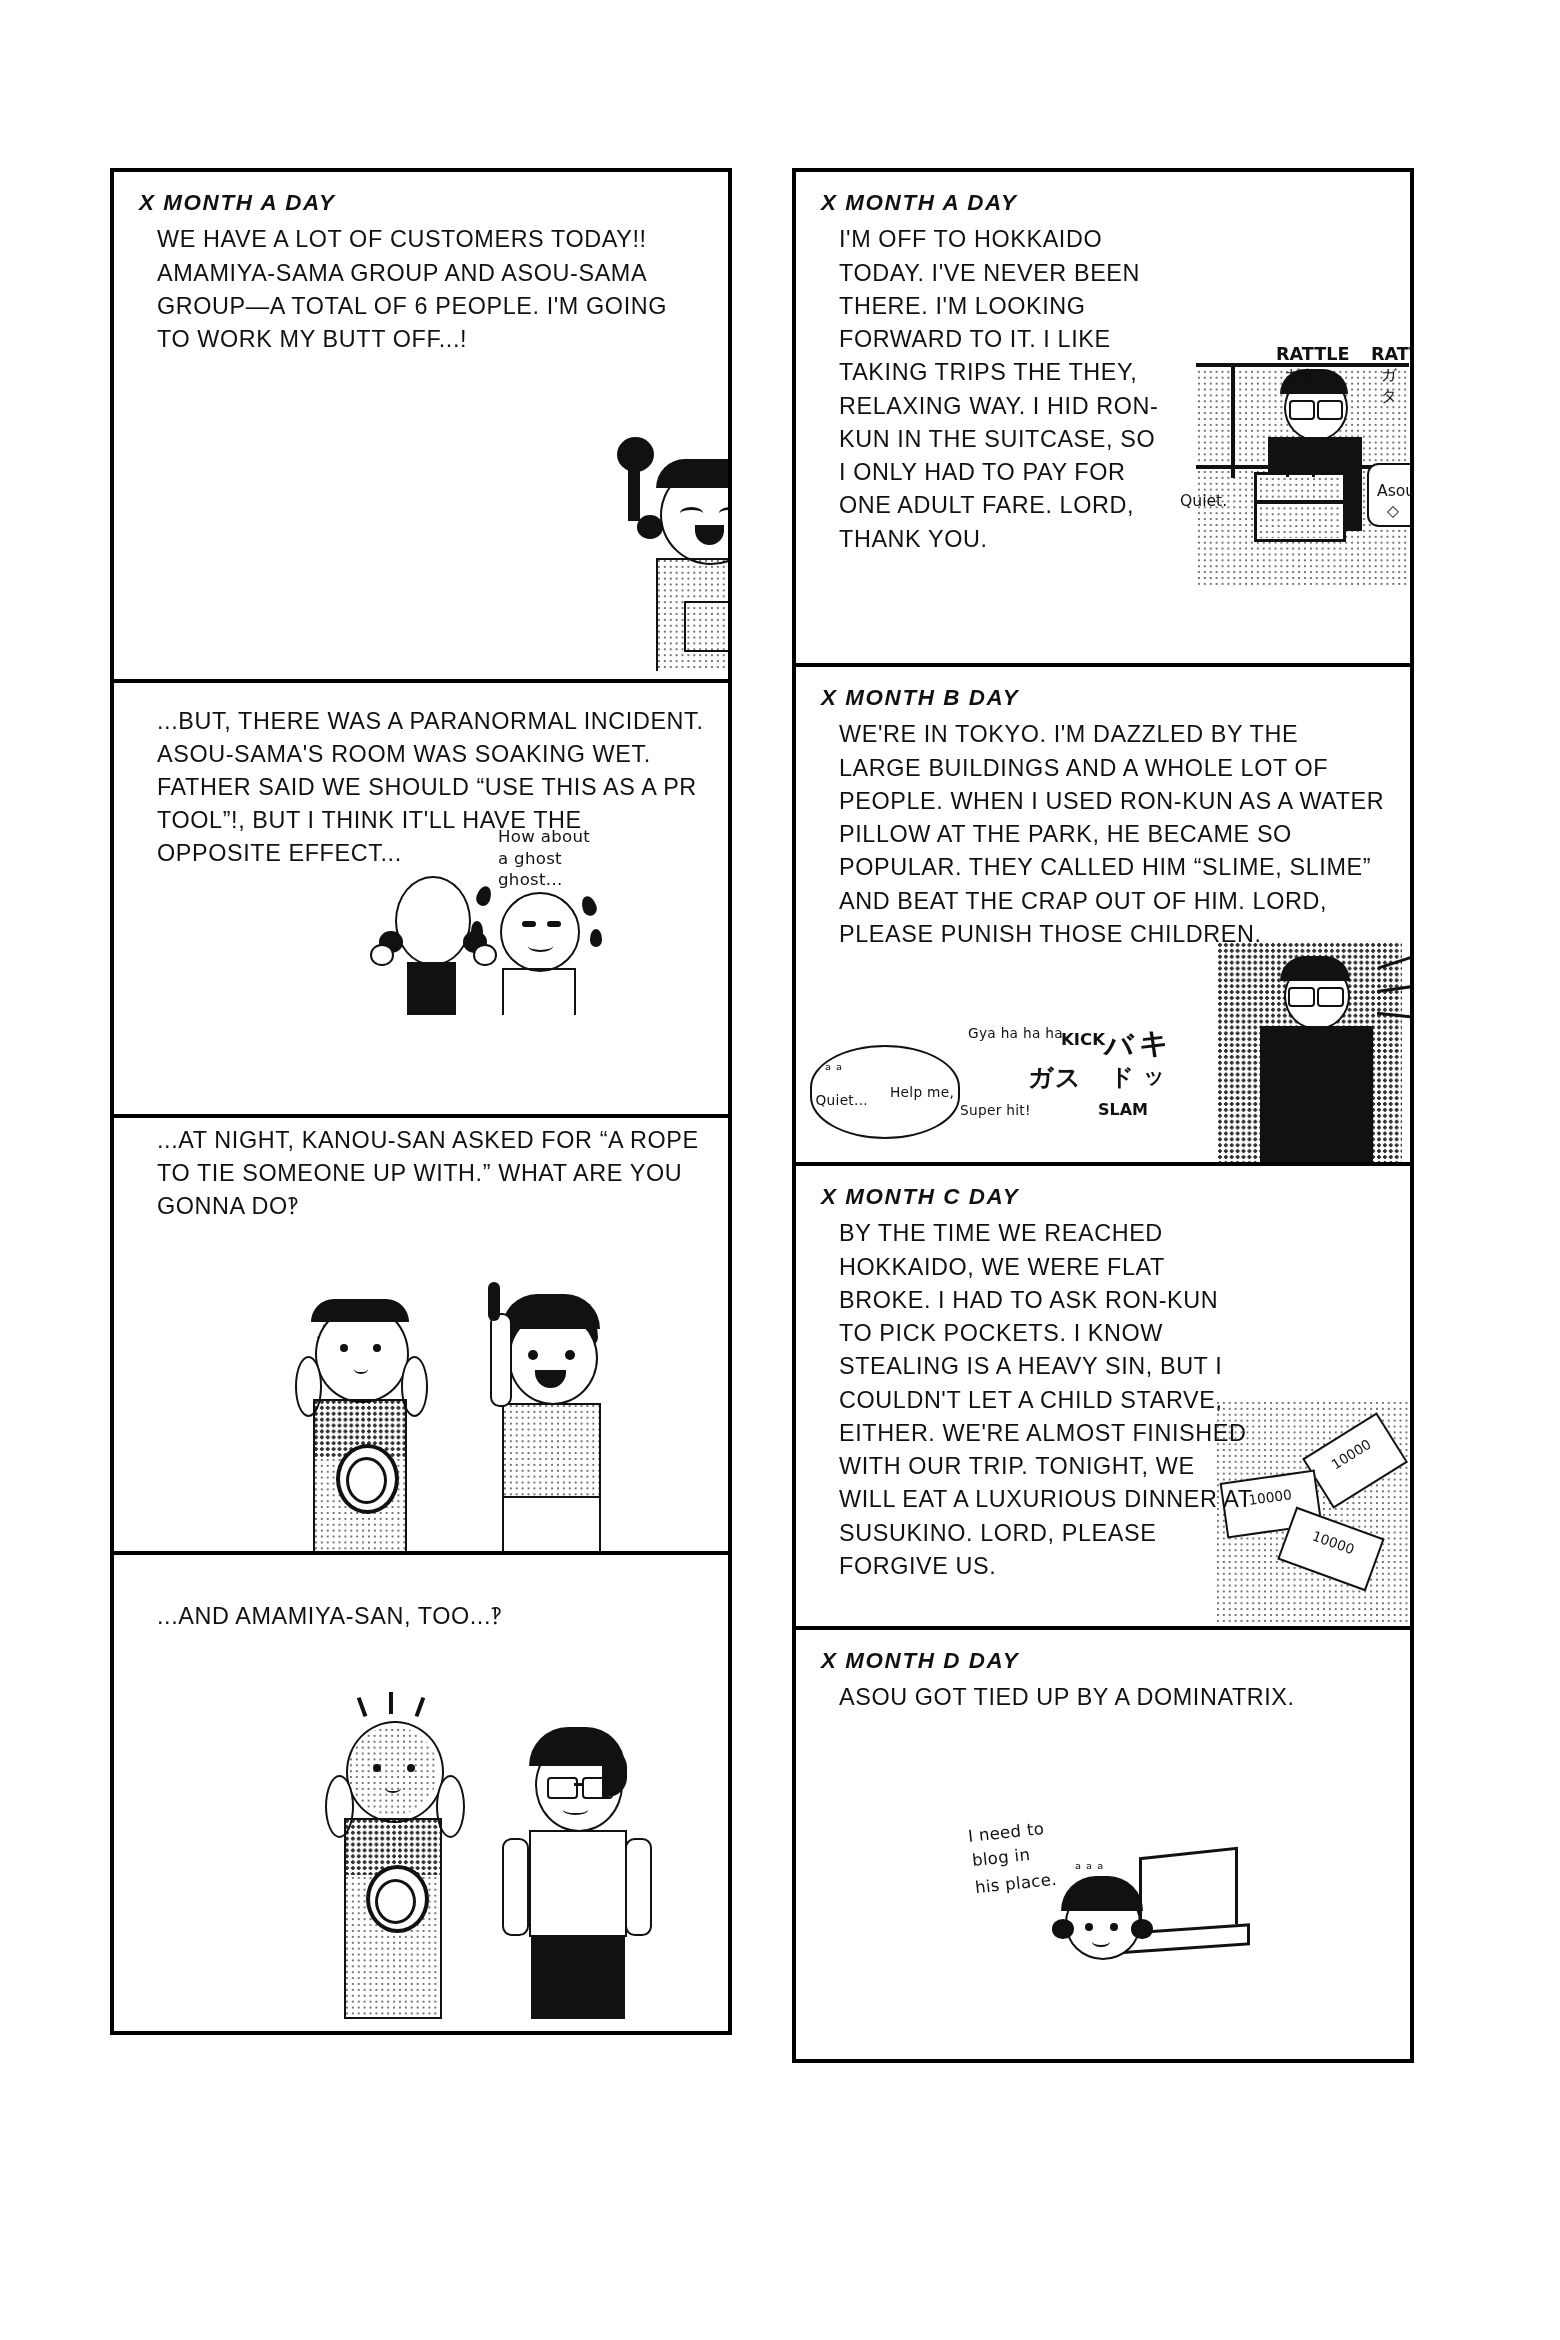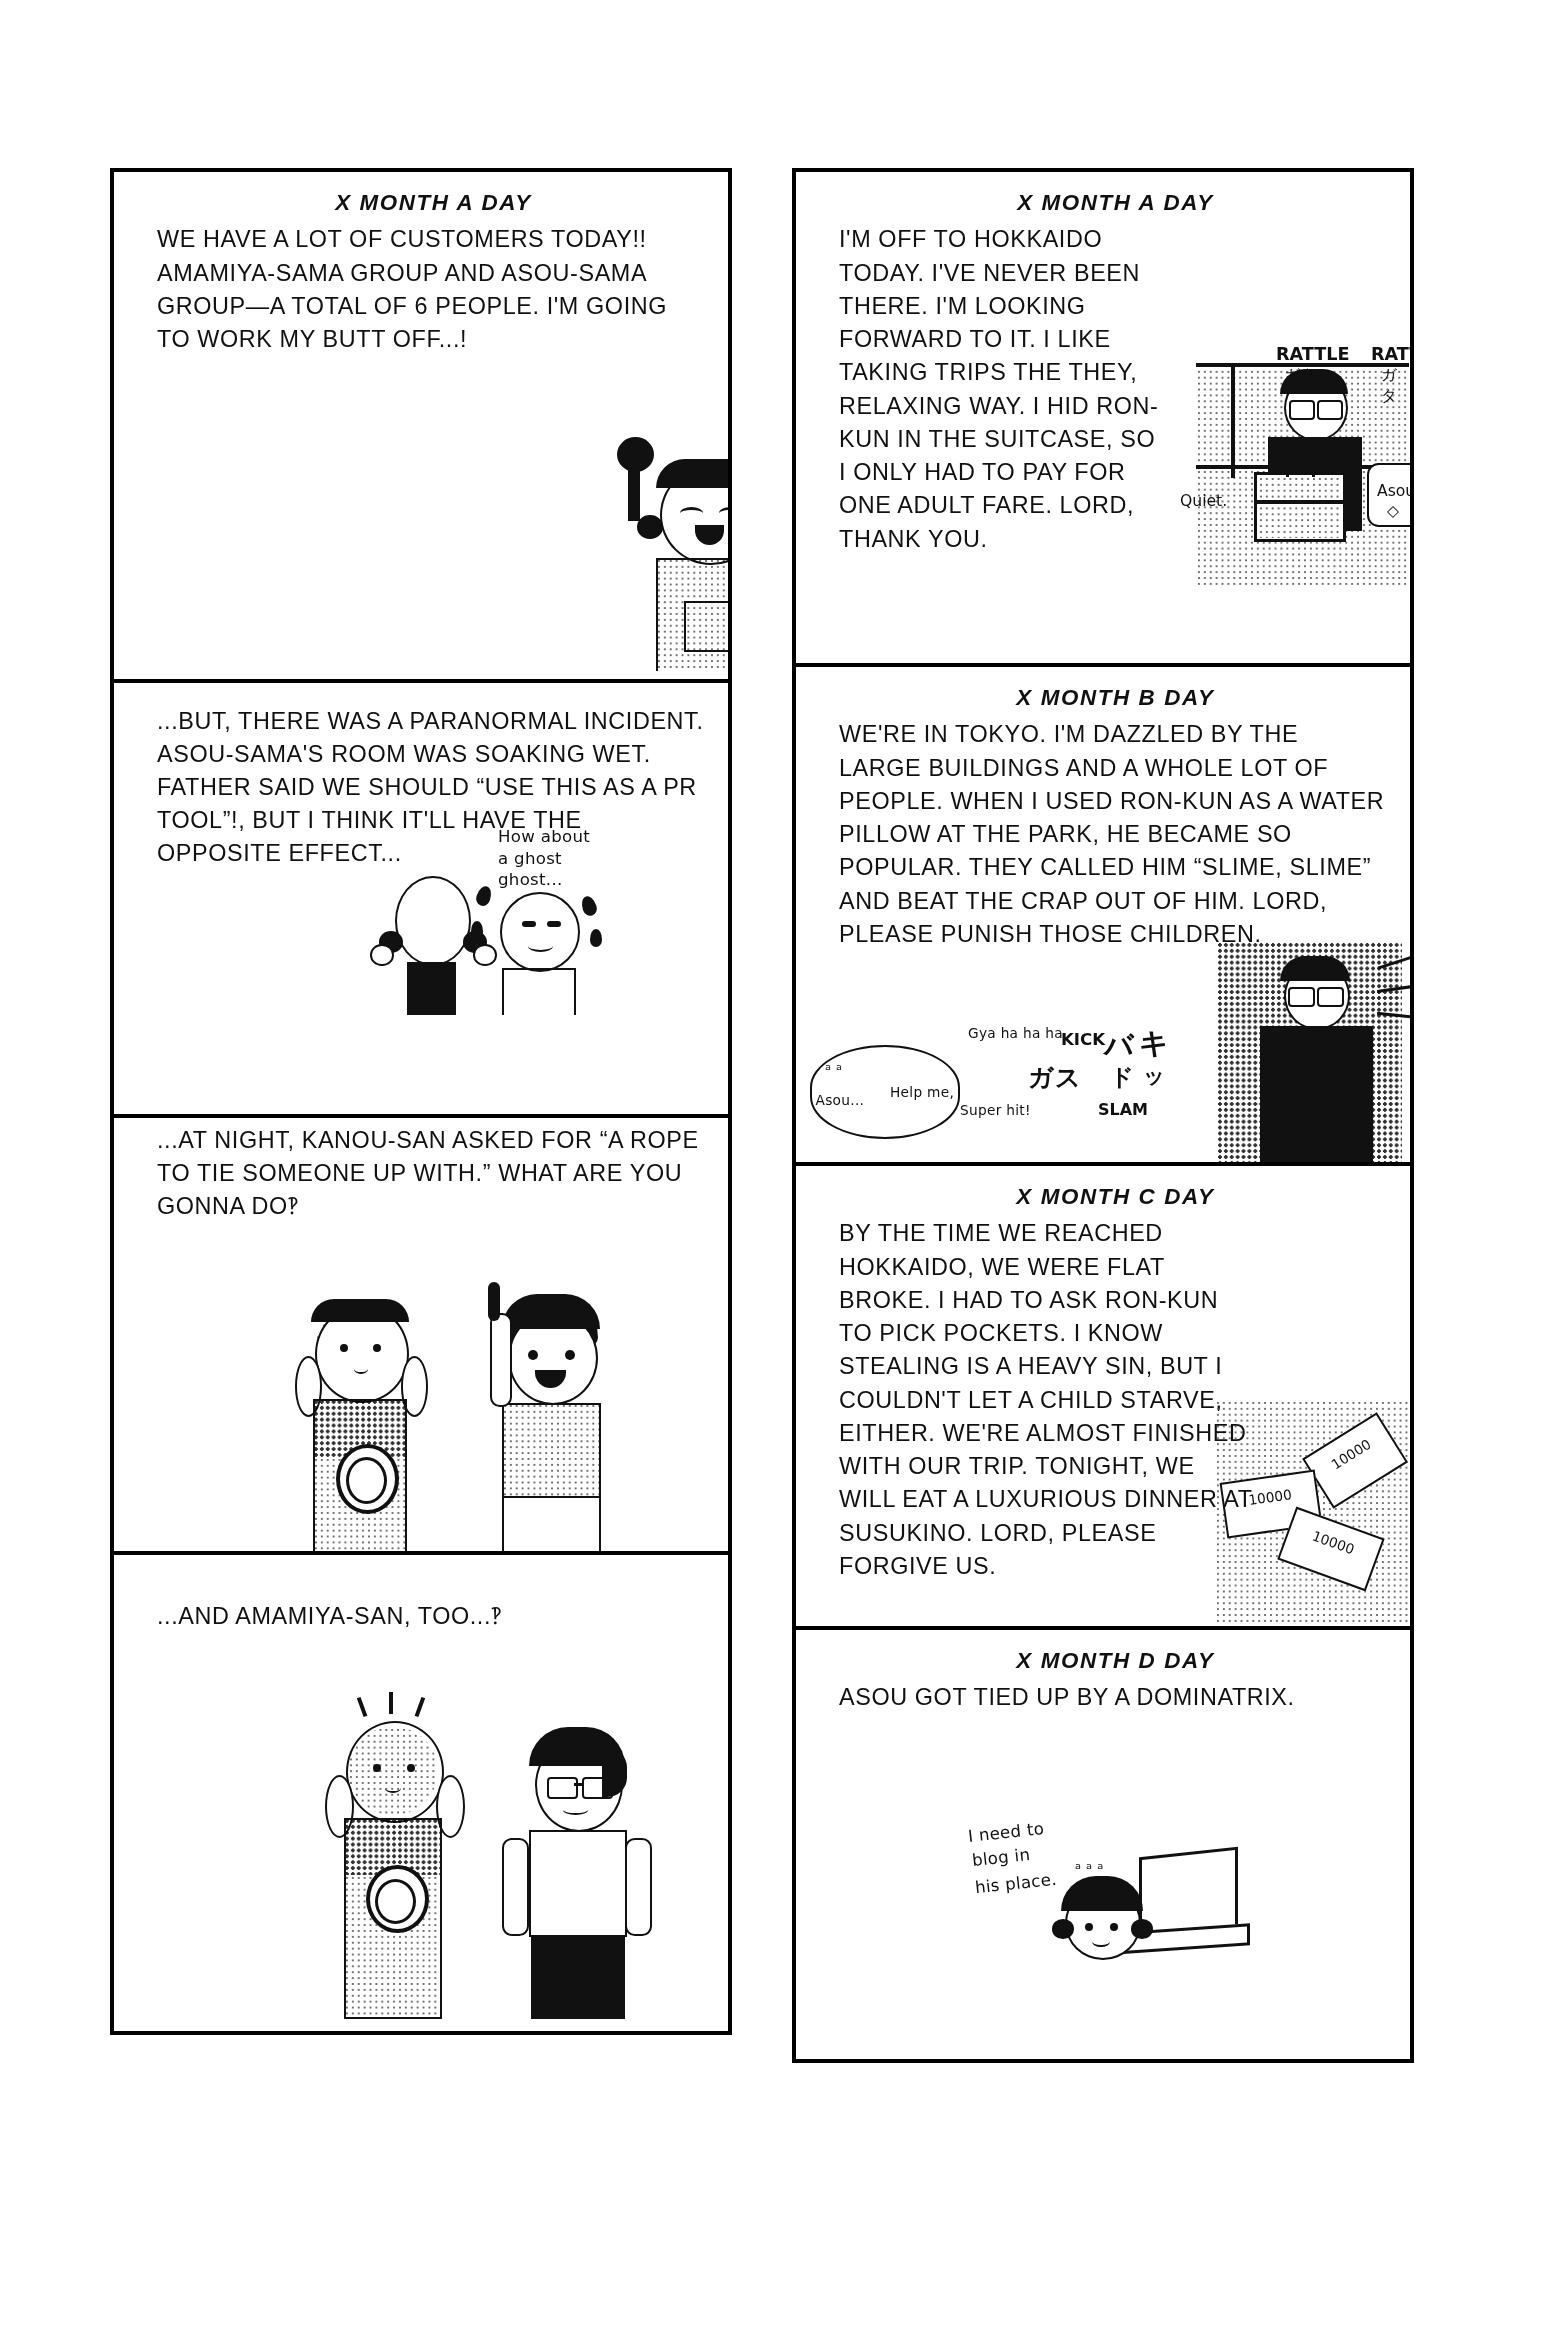--- a/index.html
+++ b/index.html
@@ -62,21 +62,20 @@
     background: #fff;
   }
   .panel:last-child { border-bottom: none; }
 
   .date {
     font-style: italic;
     font-weight: bold;
     font-size: 22.4px;
     letter-spacing: 1.6px;
     margin: 17.6px 0 7.8px 25px;
-    text-align: center;
   }
   .body-text {
     font-size: 23.4px;
     line-height: 1.42;
     letter-spacing: 0.6px;
     margin: 0 23.4px 0 43px;
     position: relative;
     z-index: 3;
   }
   .body-text.narrow { margin-right: 244px; }
@@ -323,21 +322,21 @@
         <div class="ink" style="left:492px; top:320px; width:23.4px; height:15.6px; border:2.9px solid #111; border-radius:3.9px; background:#fff;"></div>
         <div class="ink" style="left:521px; top:320px; width:23.4px; height:15.6px; border:2.9px solid #111; border-radius:3.9px; background:#fff;"></div>
         <div class="ink filled" style="left:464px; top:359px; width:113px; height:140px;"></div>
 
         <div class="ink line" style="left:581px; top:293px; width:43px; height:2.9px; transform:rotate(-18deg);"></div>
         <div class="ink line" style="left:581px; top:320px; width:43px; height:2.9px; transform:rotate(-8deg);"></div>
         <div class="ink line" style="left:581px; top:347px; width:43px; height:2.9px; transform:rotate(6deg);"></div>
 
         <div class="speech" style="left:13.7px; top:378px; width:146px; height:90px;"></div>
         <div class="sfx tiny" style="left:29px; top:394px; font-weight:normal;">ᵃ ᵃ</div>
-        <div class="handwriting tiny" style="left:19.5px; top:425px;">Asou...</div>
+        <div class="handwriting tiny" style="left:19.5px; top:425px;">Quiet...</div>
         <div class="handwriting tiny" style="left:94px; top:417px;">Help me,</div>
 
         <div class="handwriting tiny" style="left:172px; top:359px; line-height:1.1;">Gya ha ha ha</div>
 
         <div class="sfx" style="left:265px; top:363px; font-size:16.6px;">KICK</div>
         <div class="sfx" style="left:232px; top:394px; font-size:25px;">ガ</div>
         <div class="sfx" style="left:259px; top:394px; font-size:25px;">ス</div>
 
         <div class="sfx" style="left:308px; top:359px; font-size:29px;">バ</div>
         <div class="sfx" style="left:343px; top:357px; font-size:29px;">キ</div>

